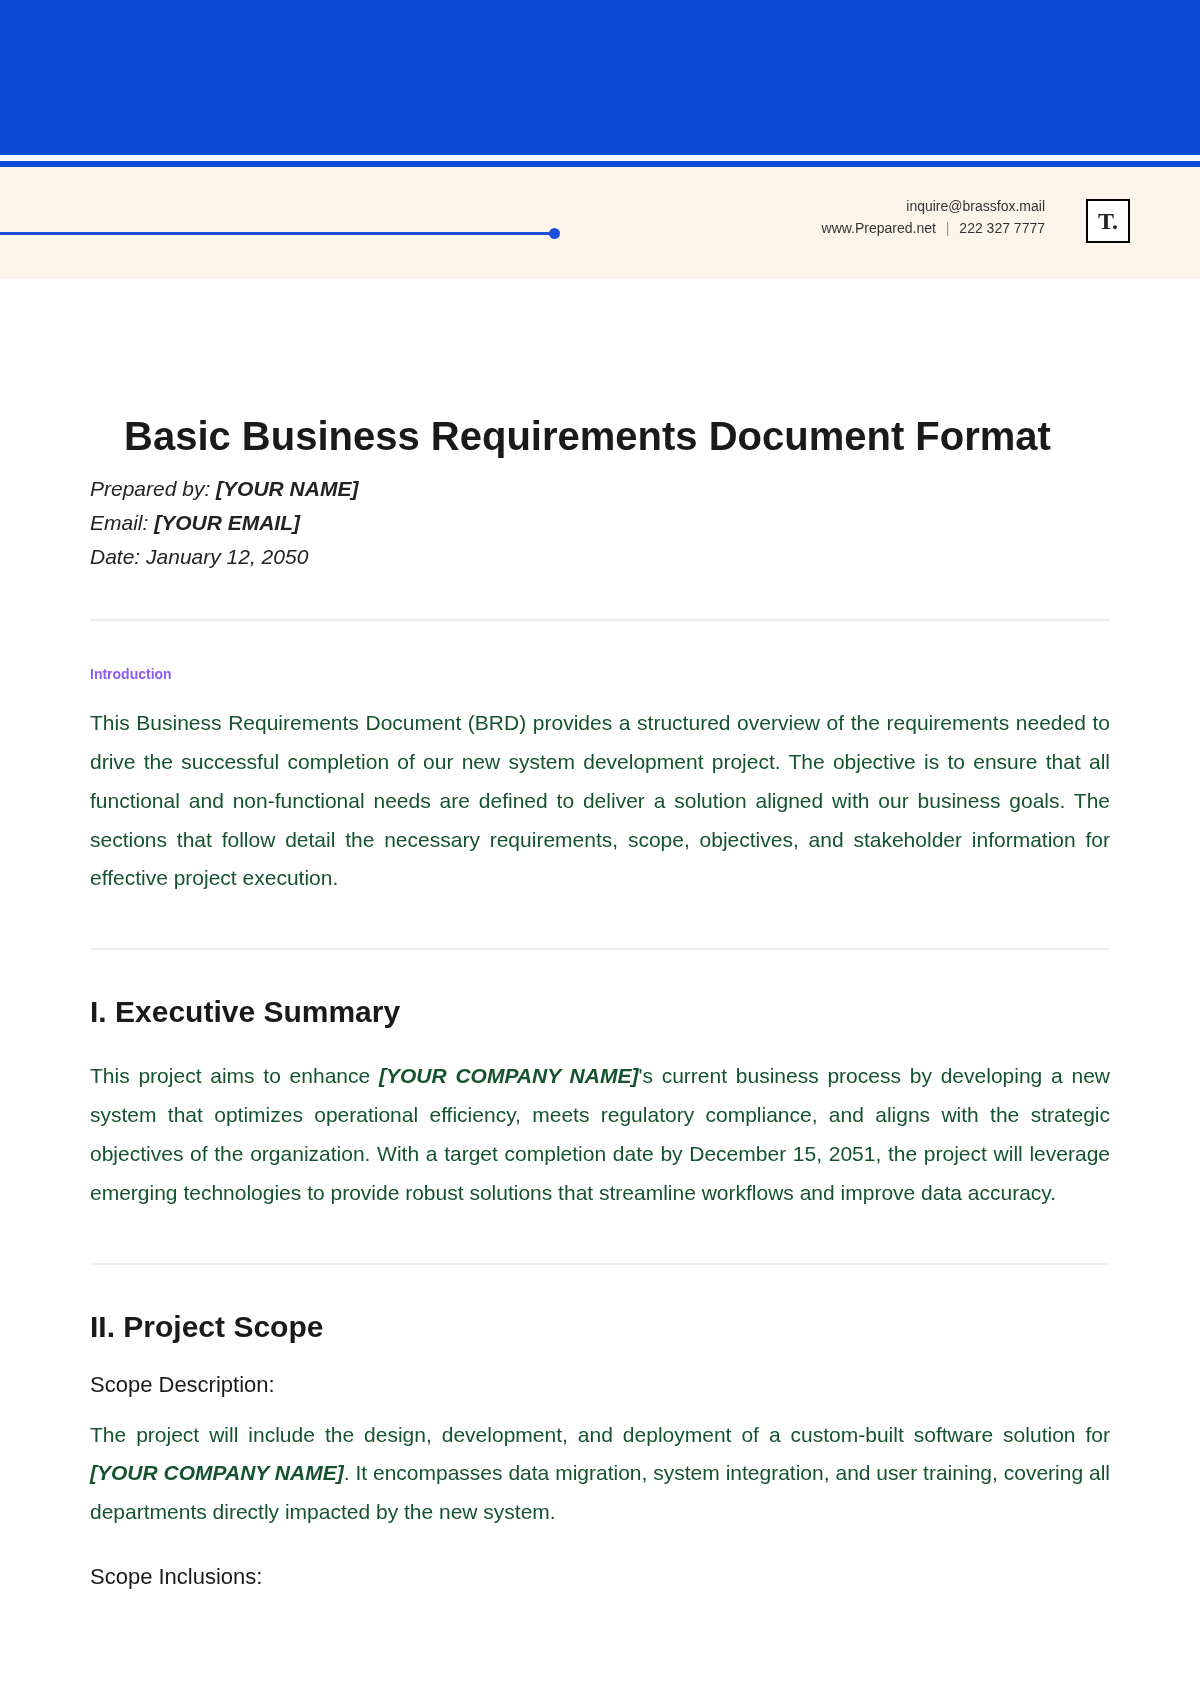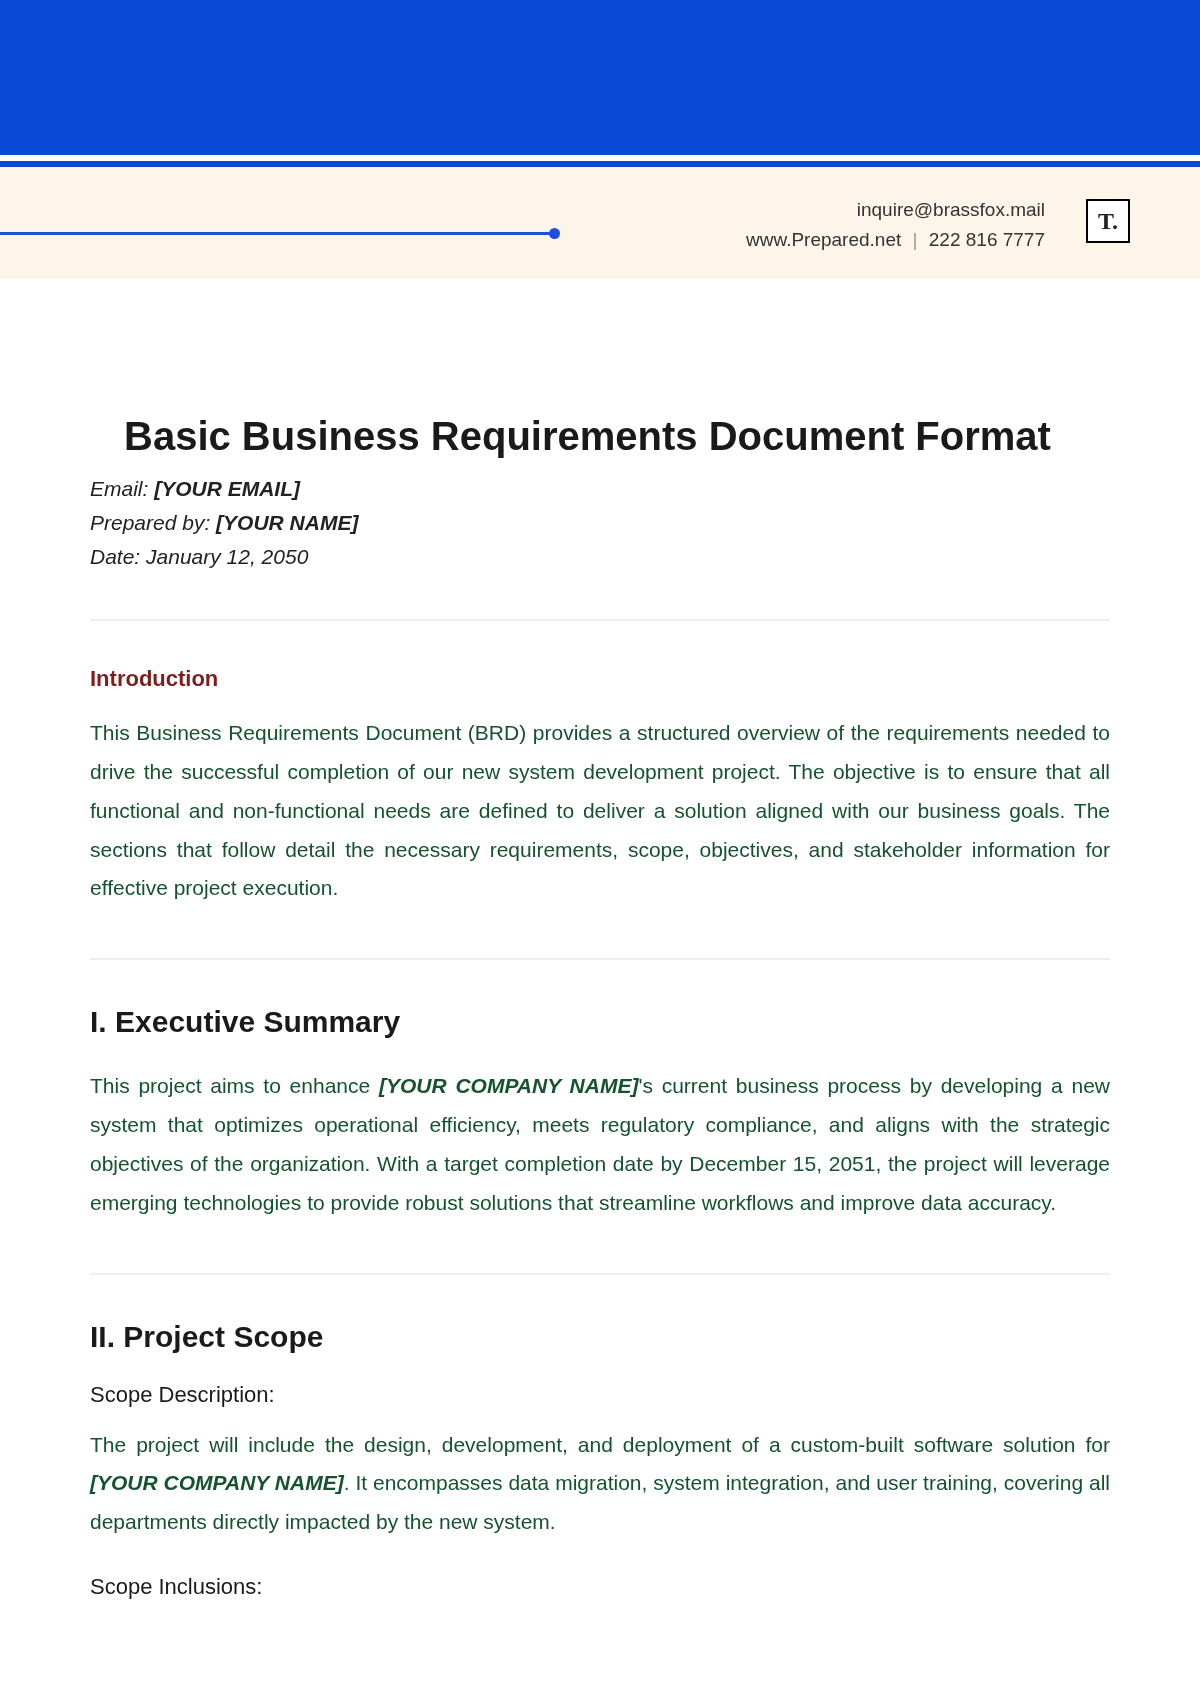--- a/index.html
+++ b/index.html
@@ -46,21 +46,21 @@
       width: 11px;
       height: 11px;
       border-radius: 50%;
       background: #1e4fd8;
     }
     .contact-block {
       position: absolute;
       right: 155px;
       top: 28px;
       text-align: right;
-      font-size: 19px;
+      font-size: 14px;
       color: #333;
       line-height: 1.6;
     }
     .logo-box {
       position: absolute;
       right: 70px;
       top: 32px;
       width: 44px;
       height: 44px;
       border: 2px solid #000;
@@ -90,23 +90,23 @@
     }
     .meta-line .bold {
       font-weight: 700;
     }
     .divider {
       border: none;
       border-top: 2px solid #eee;
       margin: 50px 0 45px 0;
     }
     .section-heading-small {
-      font-size: 22px;
+      font-size: 14px;
       font-weight: 700;
-      color: #7f1d1d;
+      color: #8b5cf6;
       margin-bottom: 22px;
     }
     .section-heading-large {
       font-size: 30px;
       font-weight: 800;
       color: #1a1a1a;
       margin-bottom: 28px;
     }
     .body-text {
       font-size: 21px;
@@ -137,37 +137,37 @@
 <div class="gap-line"></div>
 <div class="blue-thin"></div>
 
 <div class="cream-band">
   <div class="line-dot"></div>
   <div class="contact-block">
     <div>inquire@brassfox.mail</div>
     <div>
       <span>www.Prepared.net</span>
       <span class="contact-sep">|</span>
-      <span>222 816 7777</span>
+      <span>222 327 7777</span>
     </div>
   </div>
   <div class="logo-box">
     <span>T.</span>
   </div>
 </div>
 
 <div class="content">
 
   <h1 class="title">Basic Business Requirements Document Format</h1>
 
   <div class="meta-line">
-    <span>Email: </span><span class="bold">[YOUR EMAIL]</span>
+    <span>Prepared by: </span><span class="bold">[YOUR NAME]</span>
   </div>
   <div class="meta-line">
-    <span>Prepared by: </span><span class="bold">[YOUR NAME]</span>
+    <span>Email: </span><span class="bold">[YOUR EMAIL]</span>
   </div>
   <div class="meta-line">
     <span>Date: </span><span>January 12, 2050</span>
   </div>
 
   <hr class="divider">
 
   <div class="section-heading-small">Introduction</div>
   <p class="body-text">This Business Requirements Document (BRD) provides a structured overview of the requirements needed to drive the successful completion of our new system development project. The objective is to ensure that all functional and non-functional needs are defined to deliver a solution aligned with our business goals. The sections that follow detail the necessary requirements, scope, objectives, and stakeholder information for effective project execution.</p>
 

